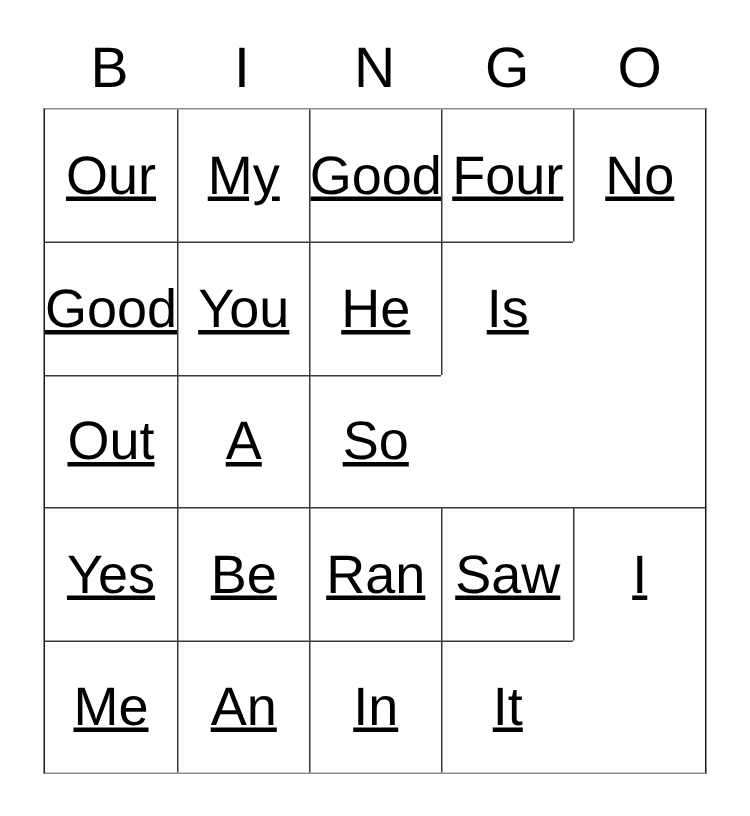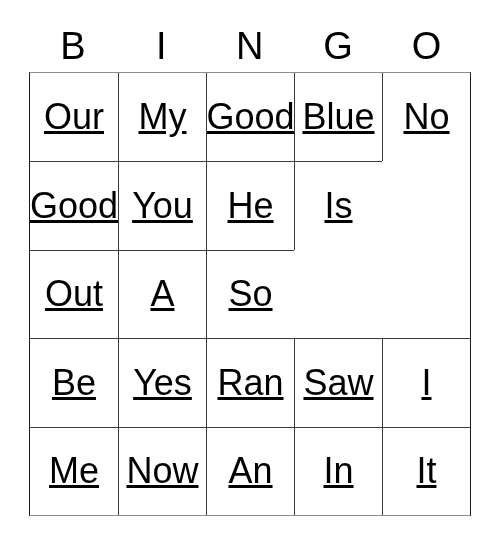--- a/index.html
+++ b/index.html
@@ -95,21 +95,21 @@
       <div class="grid-cell">
           <span class="cell-text">Our</span>
         </div>
       <div class="grid-cell">
           <span class="cell-text">My</span>
         </div>
       <div class="grid-cell">
           <span class="cell-text">Good</span>
         </div>
       <div class="grid-cell">
-          <span class="cell-text">Blue</span>
+          <span class="cell-text">Four</span>
         </div>
       <div class="grid-cell">
           <span class="cell-text">No</span>
         </div>
     </div>
 
     <div class="grid-row">
       <div class="grid-cell">
           <span class="cell-text">Good</span>
         </div>
@@ -131,44 +131,41 @@
       <div class="grid-cell">
           <span class="cell-text">A</span>
         </div>
       <div class="grid-cell">
           <span class="cell-text">So</span>
         </div>
     </div>
 
     <div class="grid-row">
       <div class="grid-cell">
-          <span class="cell-text">Be</span>
+          <span class="cell-text">Yes</span>
         </div>
       <div class="grid-cell">
-          <span class="cell-text">Yes</span>
+          <span class="cell-text">Be</span>
         </div>
       <div class="grid-cell">
           <span class="cell-text">Ran</span>
         </div>
       <div class="grid-cell">
           <span class="cell-text">Saw</span>
         </div>
       <div class="grid-cell">
           <span class="cell-text">I</span>
         </div>
     </div>
 
     <div class="grid-row">
       <div class="grid-cell">
           <span class="cell-text">Me</span>
         </div>
       <div class="grid-cell">
-          <span class="cell-text">Now</span>
-        </div>
-      <div class="grid-cell">
           <span class="cell-text">An</span>
         </div>
       <div class="grid-cell">
           <span class="cell-text">In</span>
         </div>
       <div class="grid-cell">
           <span class="cell-text">It</span>
         </div>
     </div>
 

